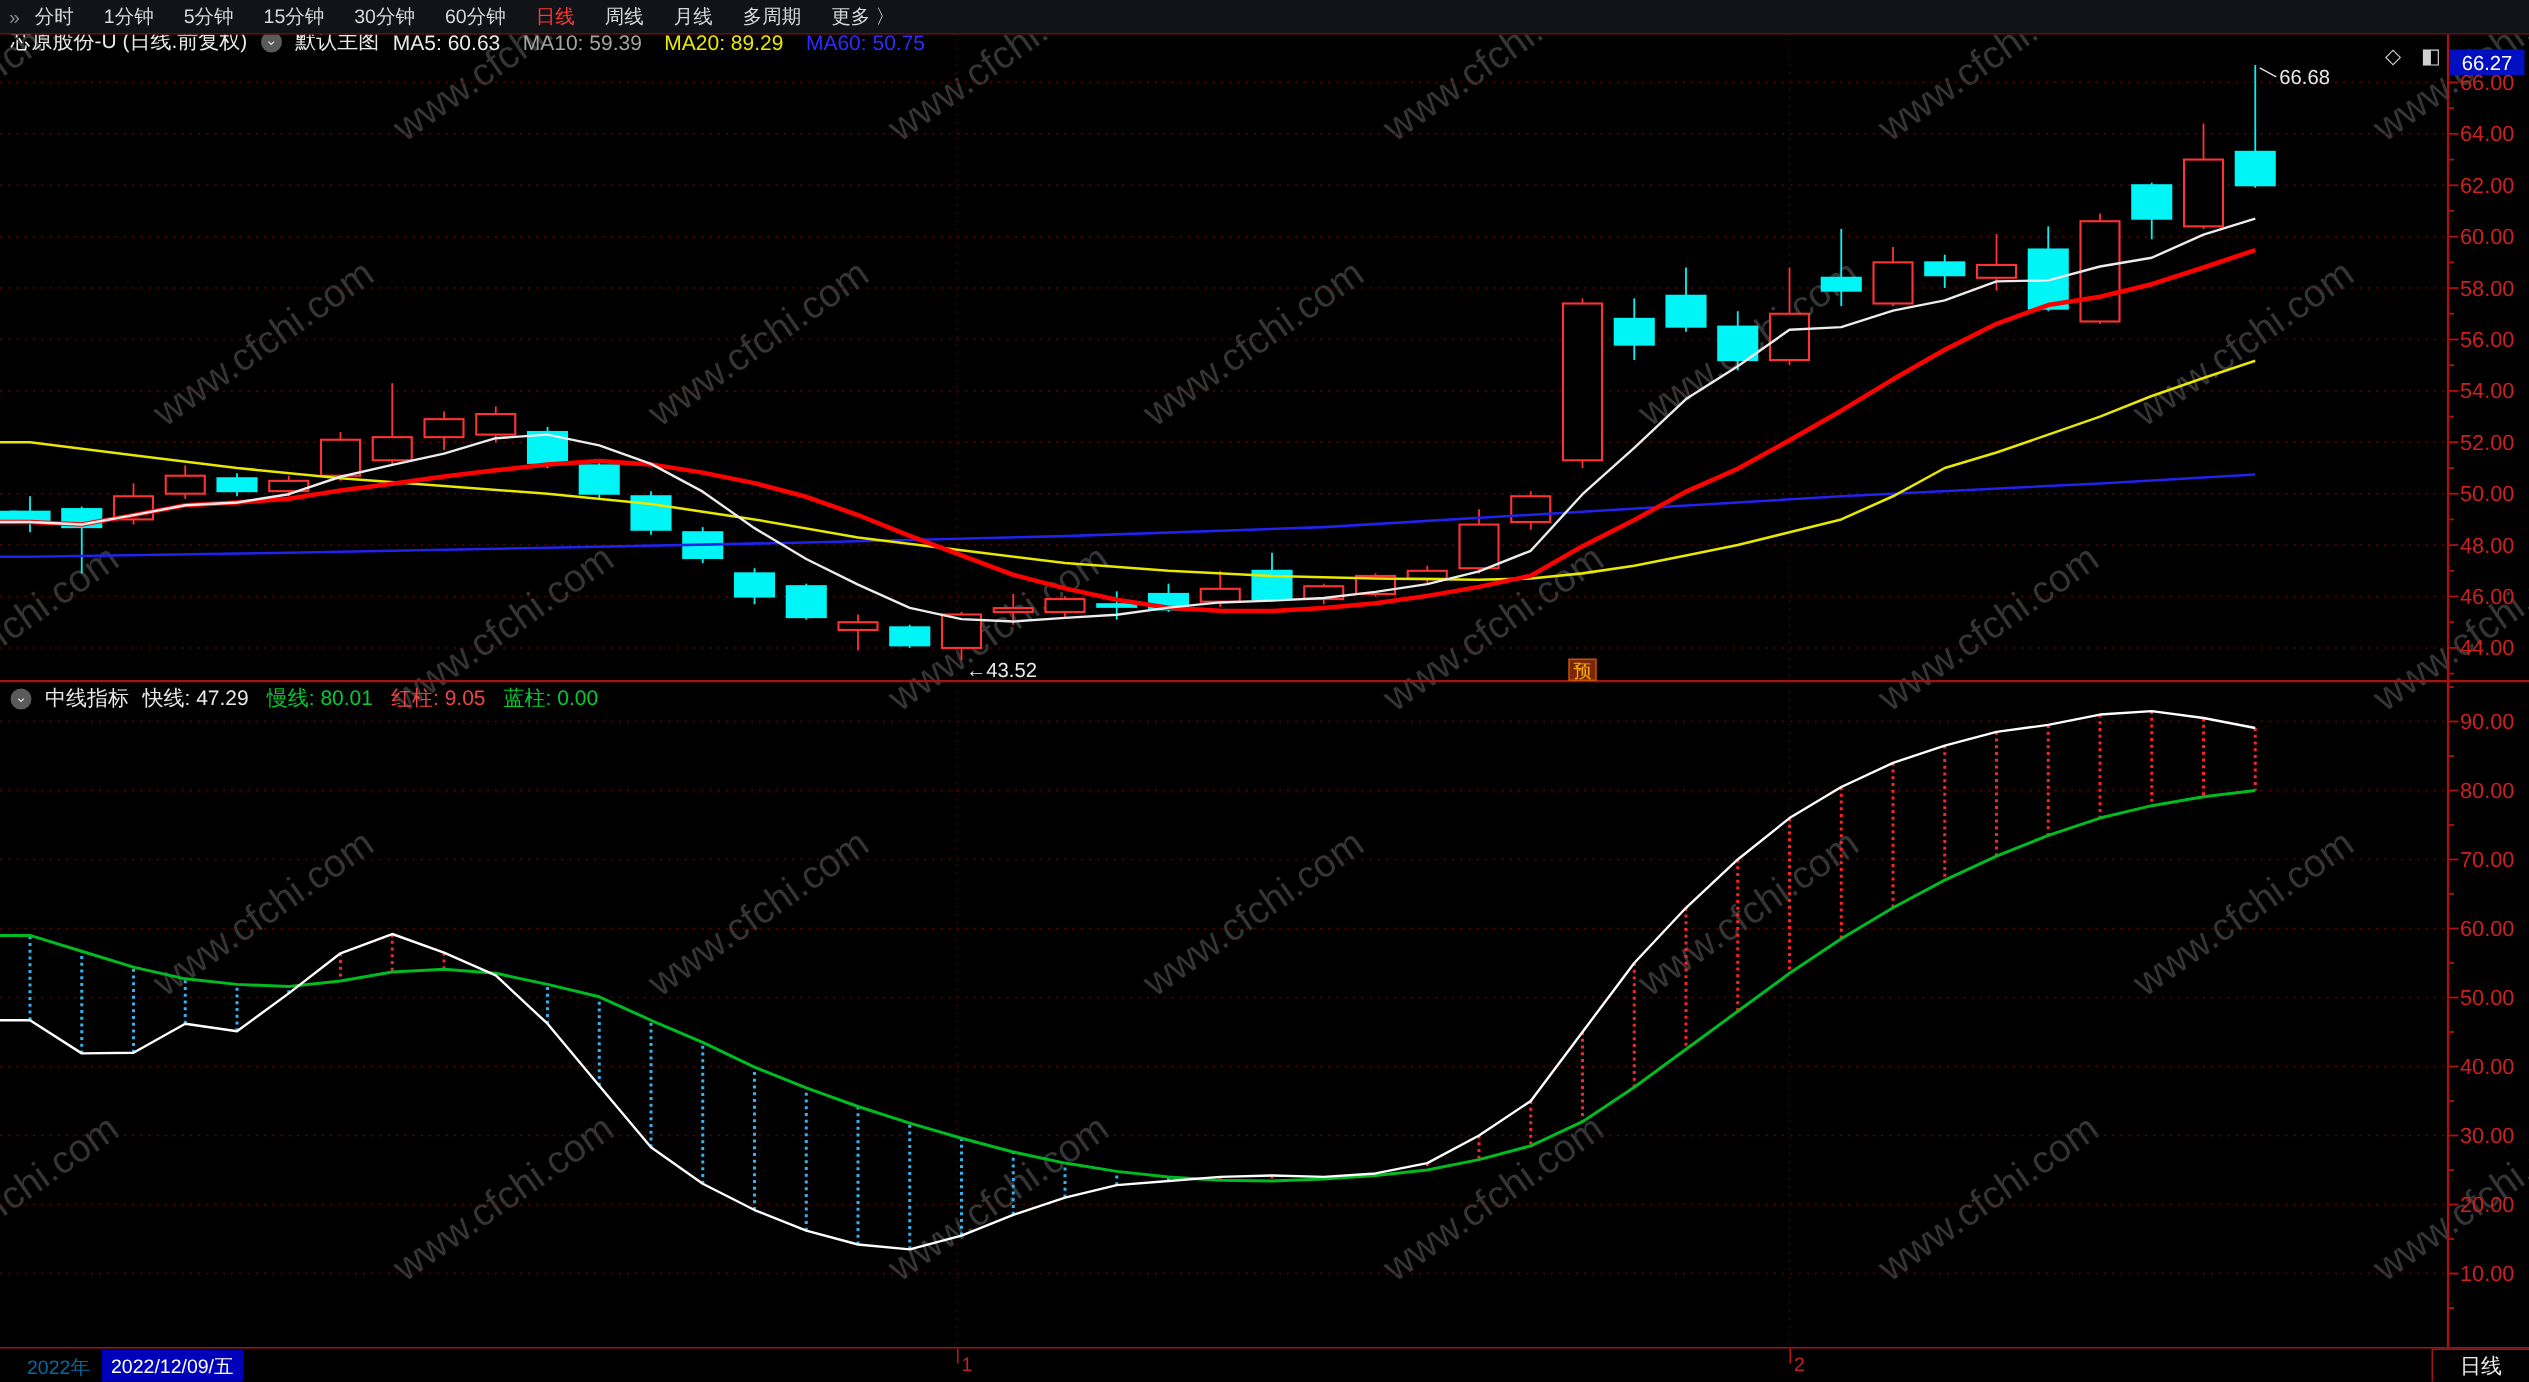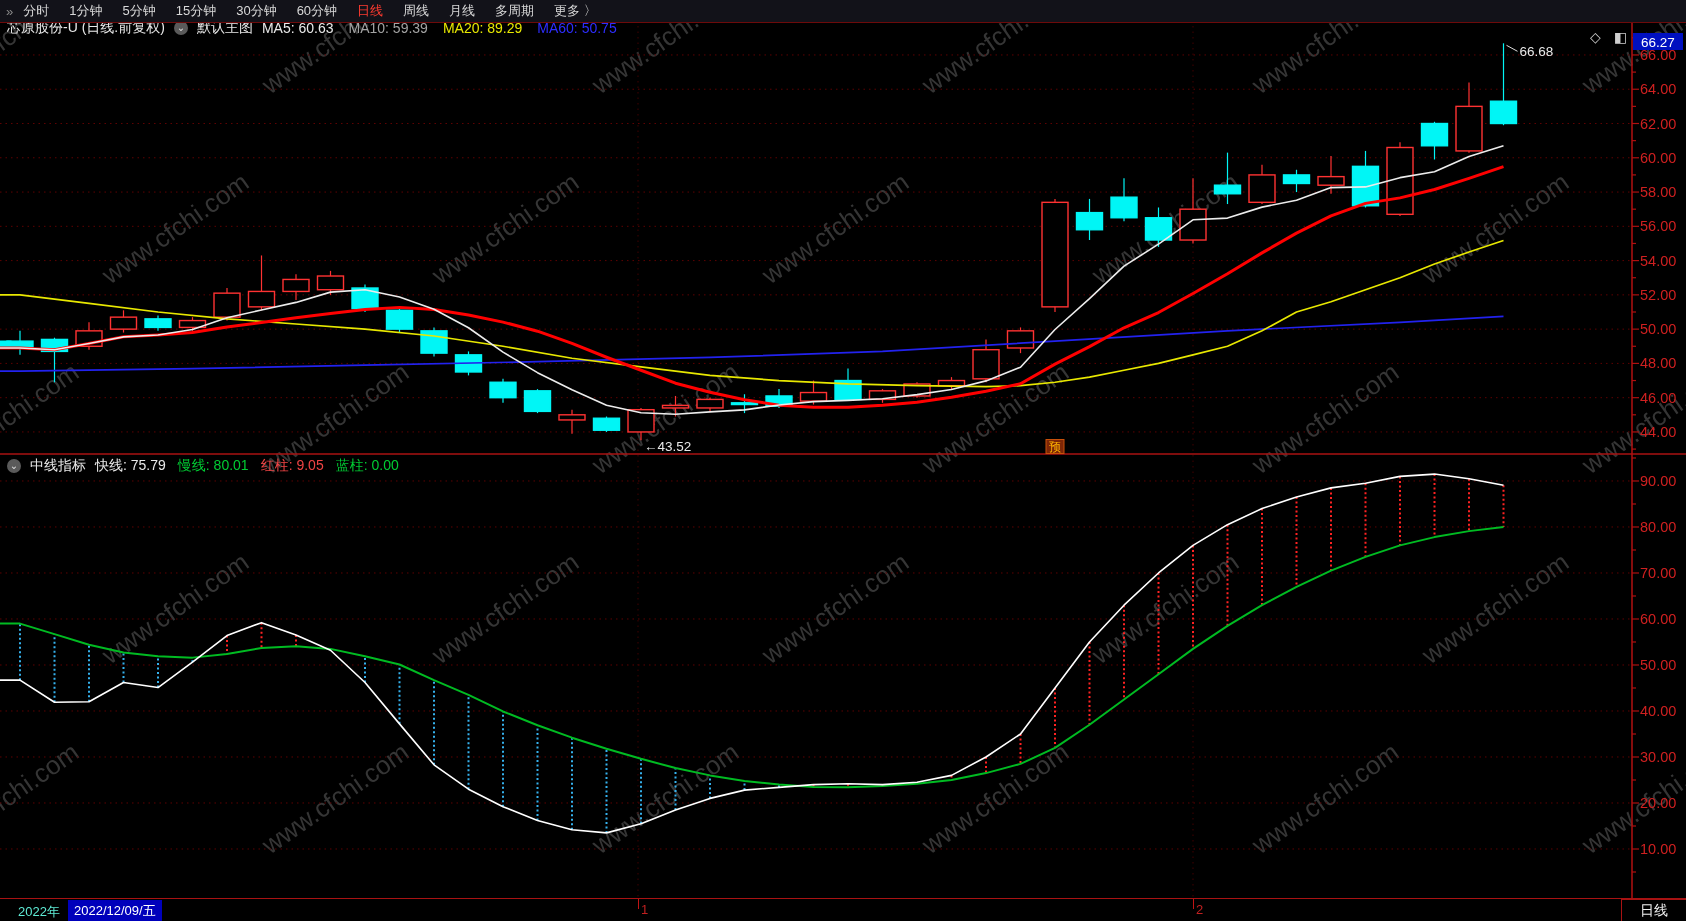--- a/index.html
+++ b/index.html
@@ -21,21 +21,21 @@
 
   .title-row{position:absolute;left:7px;top:19px;z-index:2;font-size:14px;color:#e9e9e9;
     display:flex;align-items:center;gap:9px;white-space:nowrap;}
   .ind-row{position:absolute;left:7px;top:457px;z-index:2;font-size:14px;color:#e9e9e9;
     display:flex;align-items:center;gap:9px;white-space:nowrap;}
   .circle-ic{display:inline-flex;align-items:center;justify-content:center;width:14px;height:14px;
     border-radius:50%;background:#5a5a5a;color:#ddd;font-size:10px;line-height:14px;}
 
   .bottom-bar{position:absolute;left:0;top:898px;width:1686px;height:23px;background:#000;
     border-top:1px solid #a81212;z-index:3;font-size:13px;}
-  .year{position:absolute;left:18px;top:4px;color:#5eead4;}
+  .year{position:absolute;left:18px;top:4px;color:#0369a1;}
   .date-box{position:absolute;left:68px;top:1px;background:#0000bb;color:#fff;
     padding:2px 6px 3px 6px;}
   .month-mark{position:absolute;top:0;}
   .month-mark .tick{position:absolute;left:0;top:0;width:1px;height:10px;background:#c01414;}
   .month-mark .lab{position:absolute;left:3px;top:3px;color:#c02020;}
   .period-cell{position:absolute;left:1621px;top:0px;width:64px;height:22px;
     border:1px solid #a81212;color:#eee;display:flex;align-items:center;justify-content:center;
     font-size:14px;}
 </style>
 </head>
@@ -340,21 +340,21 @@
         <span style="color: #a3a3a3;">MA10: 59.39</span>
         <span style="color: rgb(232, 232, 0);">MA20: 89.29</span>
         <span style="color: rgb(45, 45, 255);">MA60: 50.75</span>
       </span>
   </div>
 
   <div class="ind-row">
     <span class="circle-ic">⌄</span>
     <span>中线指标</span>
     <span id="ind-values" style="display:flex;gap:12px;">
-        <span style="color: rgb(233, 233, 233);">快线: 75.79</span>
+        <span style="color: rgb(233, 233, 233);">快线: 47.29</span>
         <span style="color: rgb(0, 204, 51);">慢线: 80.01</span>
         <span style="color: #ef4444;">红柱: 9.05</span>
         <span style="color: rgb(0, 204, 51);">蓝柱: 0.00</span>
       </span>
   </div>
 
   <div class="bottom-bar">
     <span class="year">2022年</span>
     <span class="date-box">2022/12/09/五</span>
     <span id="month-marks"><span class="month-mark" style="left: 638px;">

